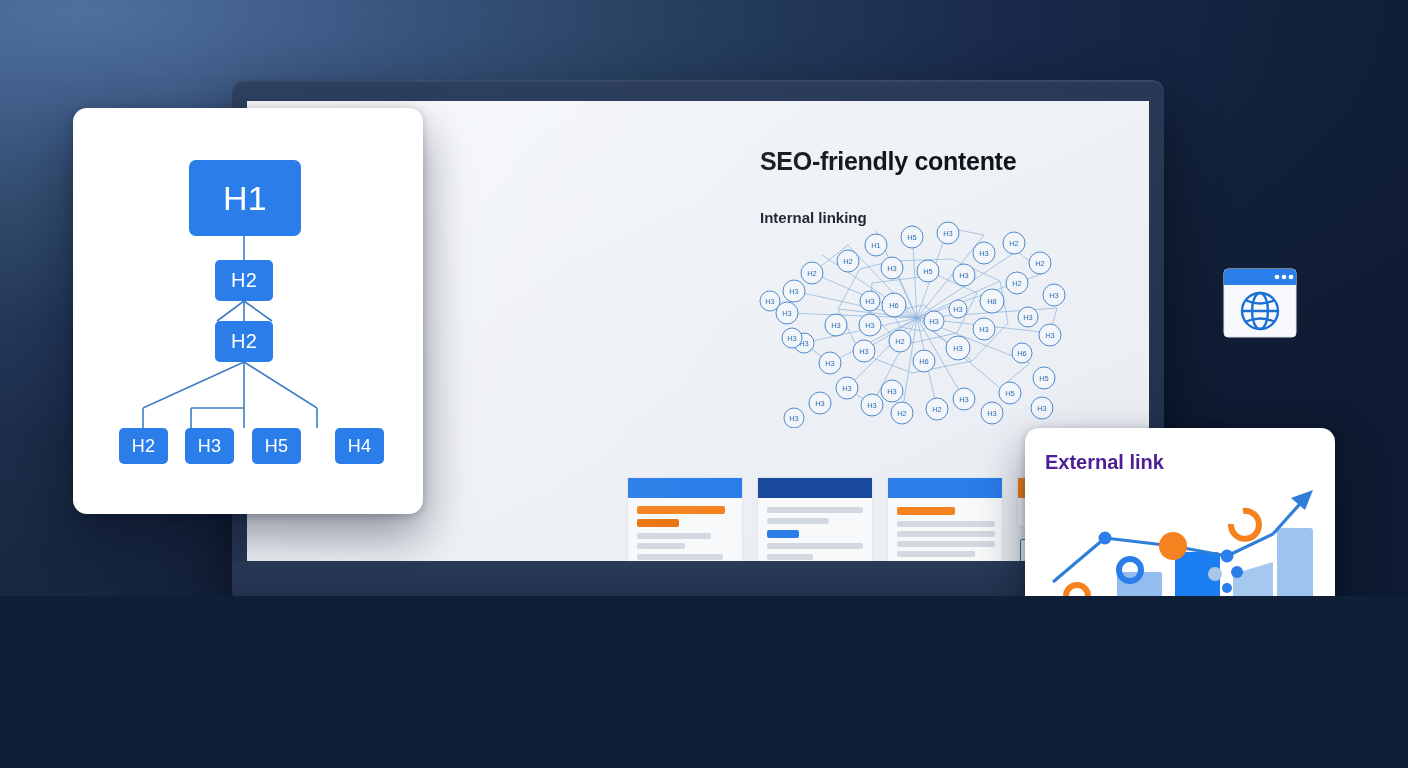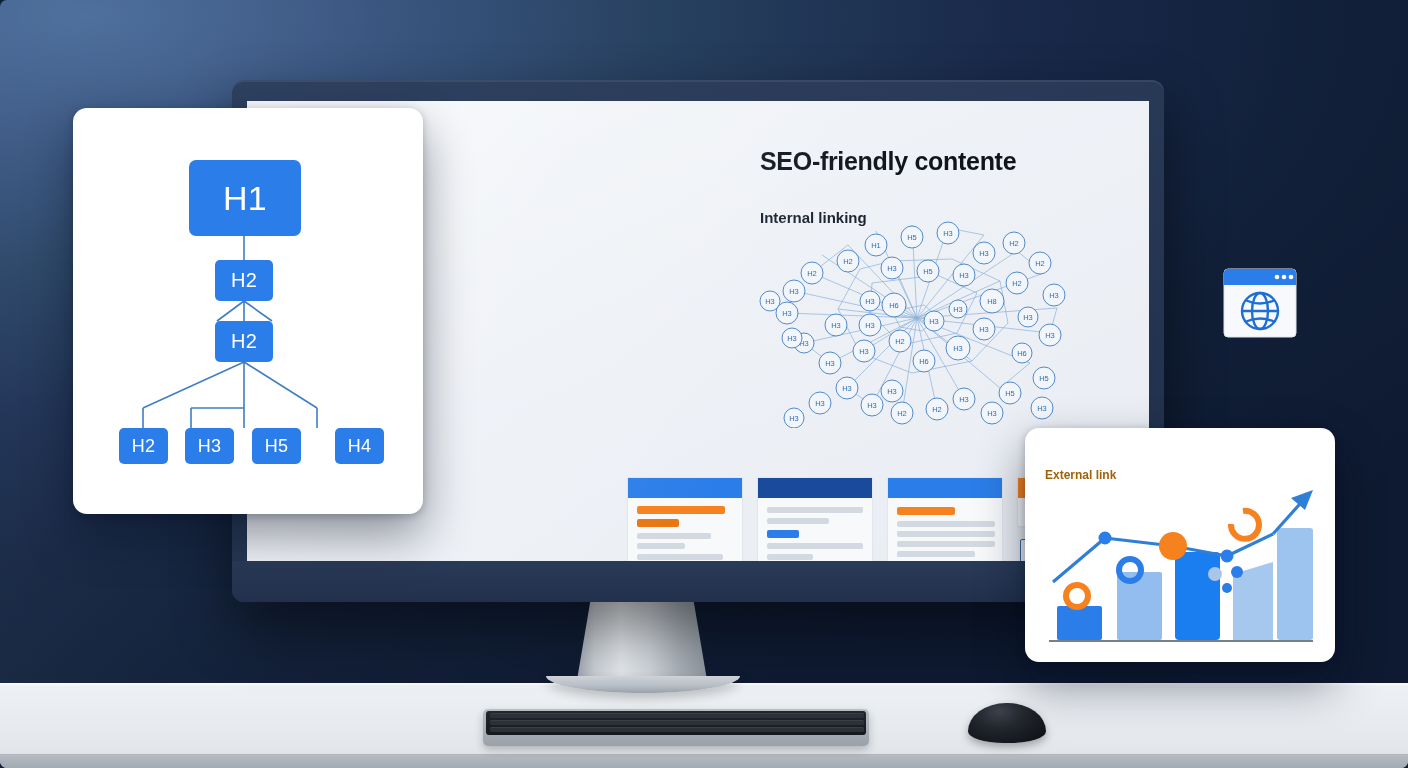--- a/index.html
+++ b/index.html
@@ -2,21 +2,21 @@
 <html><head>
 <meta charset="utf-8">
 <style>
   * { box-sizing: border-box; margin: 0; padding: 0; }
   html, body { width: 1408px; height: 768px; overflow: hidden; }
   body {
     font-family: "Liberation Sans", sans-serif;
     position: relative;
     background: #101f38;
   }
-  .scene { position: absolute; inset: 0; width: 1408px; height: 768px; overflow: hidden; border-radius: 7px; }
+  .scene { position: absolute; inset: 0; width: 1408px; height: 596px; overflow: hidden; }
 
   
   .bg {
     position: absolute; inset: 0;
     background:
       radial-gradient(120% 95% at 6% 2%, #4a6a96 0%, #3a5580 16%, #27405f 34%, #19294a 55%, #111f38 75%, #0e1a31 100%);
   }
   .bg-sheen {
     position:absolute; inset:0;
     background: linear-gradient(100deg, rgba(120,160,210,0.13) 0%, rgba(120,160,210,0.03) 26%, rgba(0,0,0,0) 52%);
@@ -117,21 +117,21 @@
   .hbox.l2b { left:142px; top:213px; width:58px; height:41px; font-size:20px; }
   .hbox.leaf { top:320px; width:49px; height:36px; font-size:18px; }
 
   
   .card-ext {
     position:absolute; left:1025px; top:428px; width:310px; height:234px;
     background:#fff; border-radius:14px;
     box-shadow: 0 22px 48px rgba(4,12,28,0.45), 0 2px 8px rgba(4,12,28,0.25);
   }
   .card-ext-title {
-    position:absolute; left:20px; top:40px; font-size:12px; font-weight:600; color:#a16207;
+    position:absolute; left:20px; top:23px; font-size:20px; font-weight:600; color:#4c1d95;
   }
 
   
   .keyboard {
     position:absolute; left:483px; top:709px; width:386px; height:37px;
     background: linear-gradient(180deg,#b9bec5 0%, #9ba1a9 100%);
     border-radius: 5px;
     box-shadow: 0 4px 9px rgba(0,0,0,0.22);
   }
   .keyboard-top {

